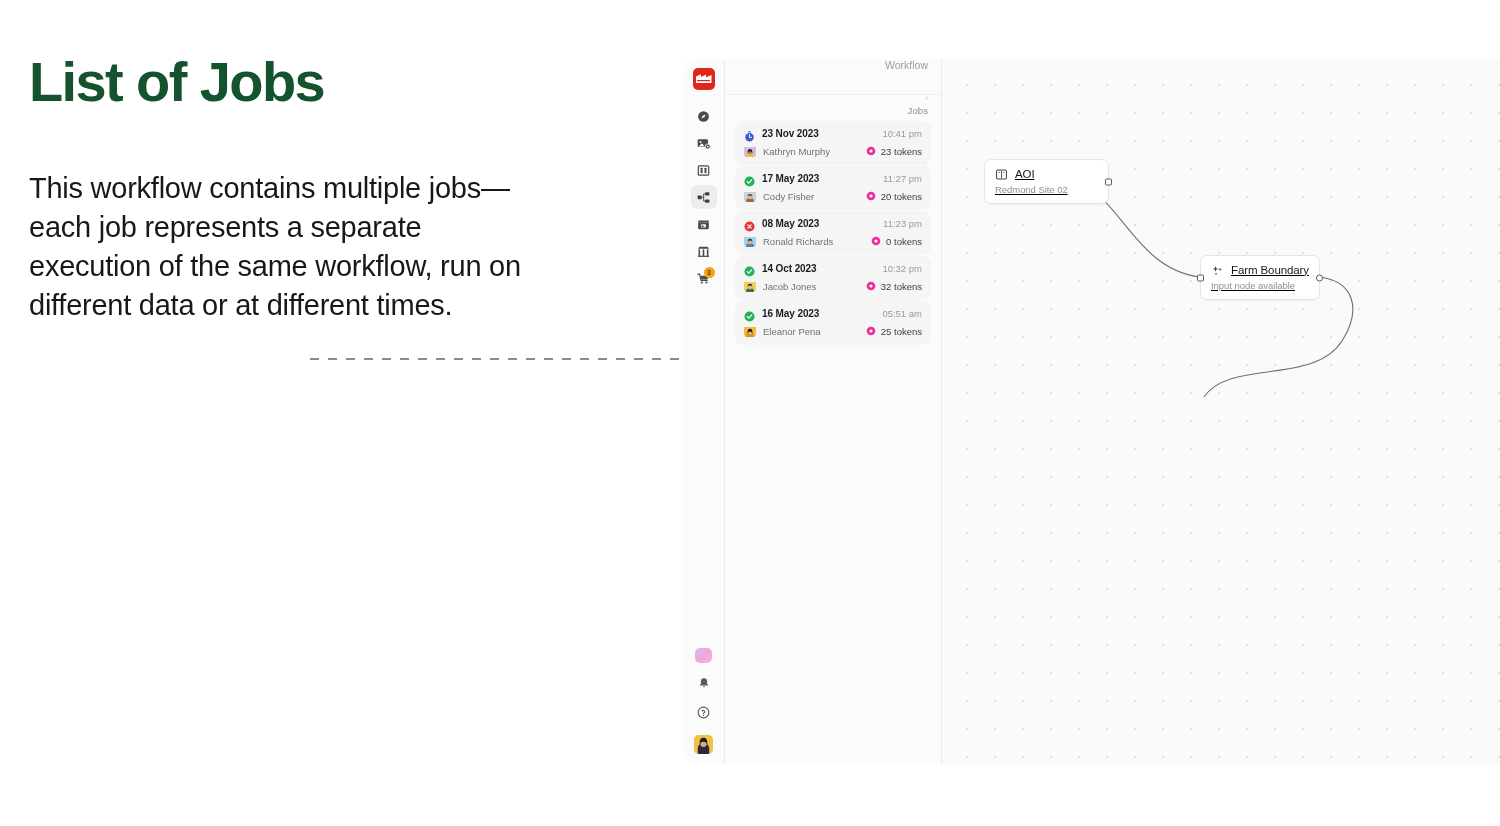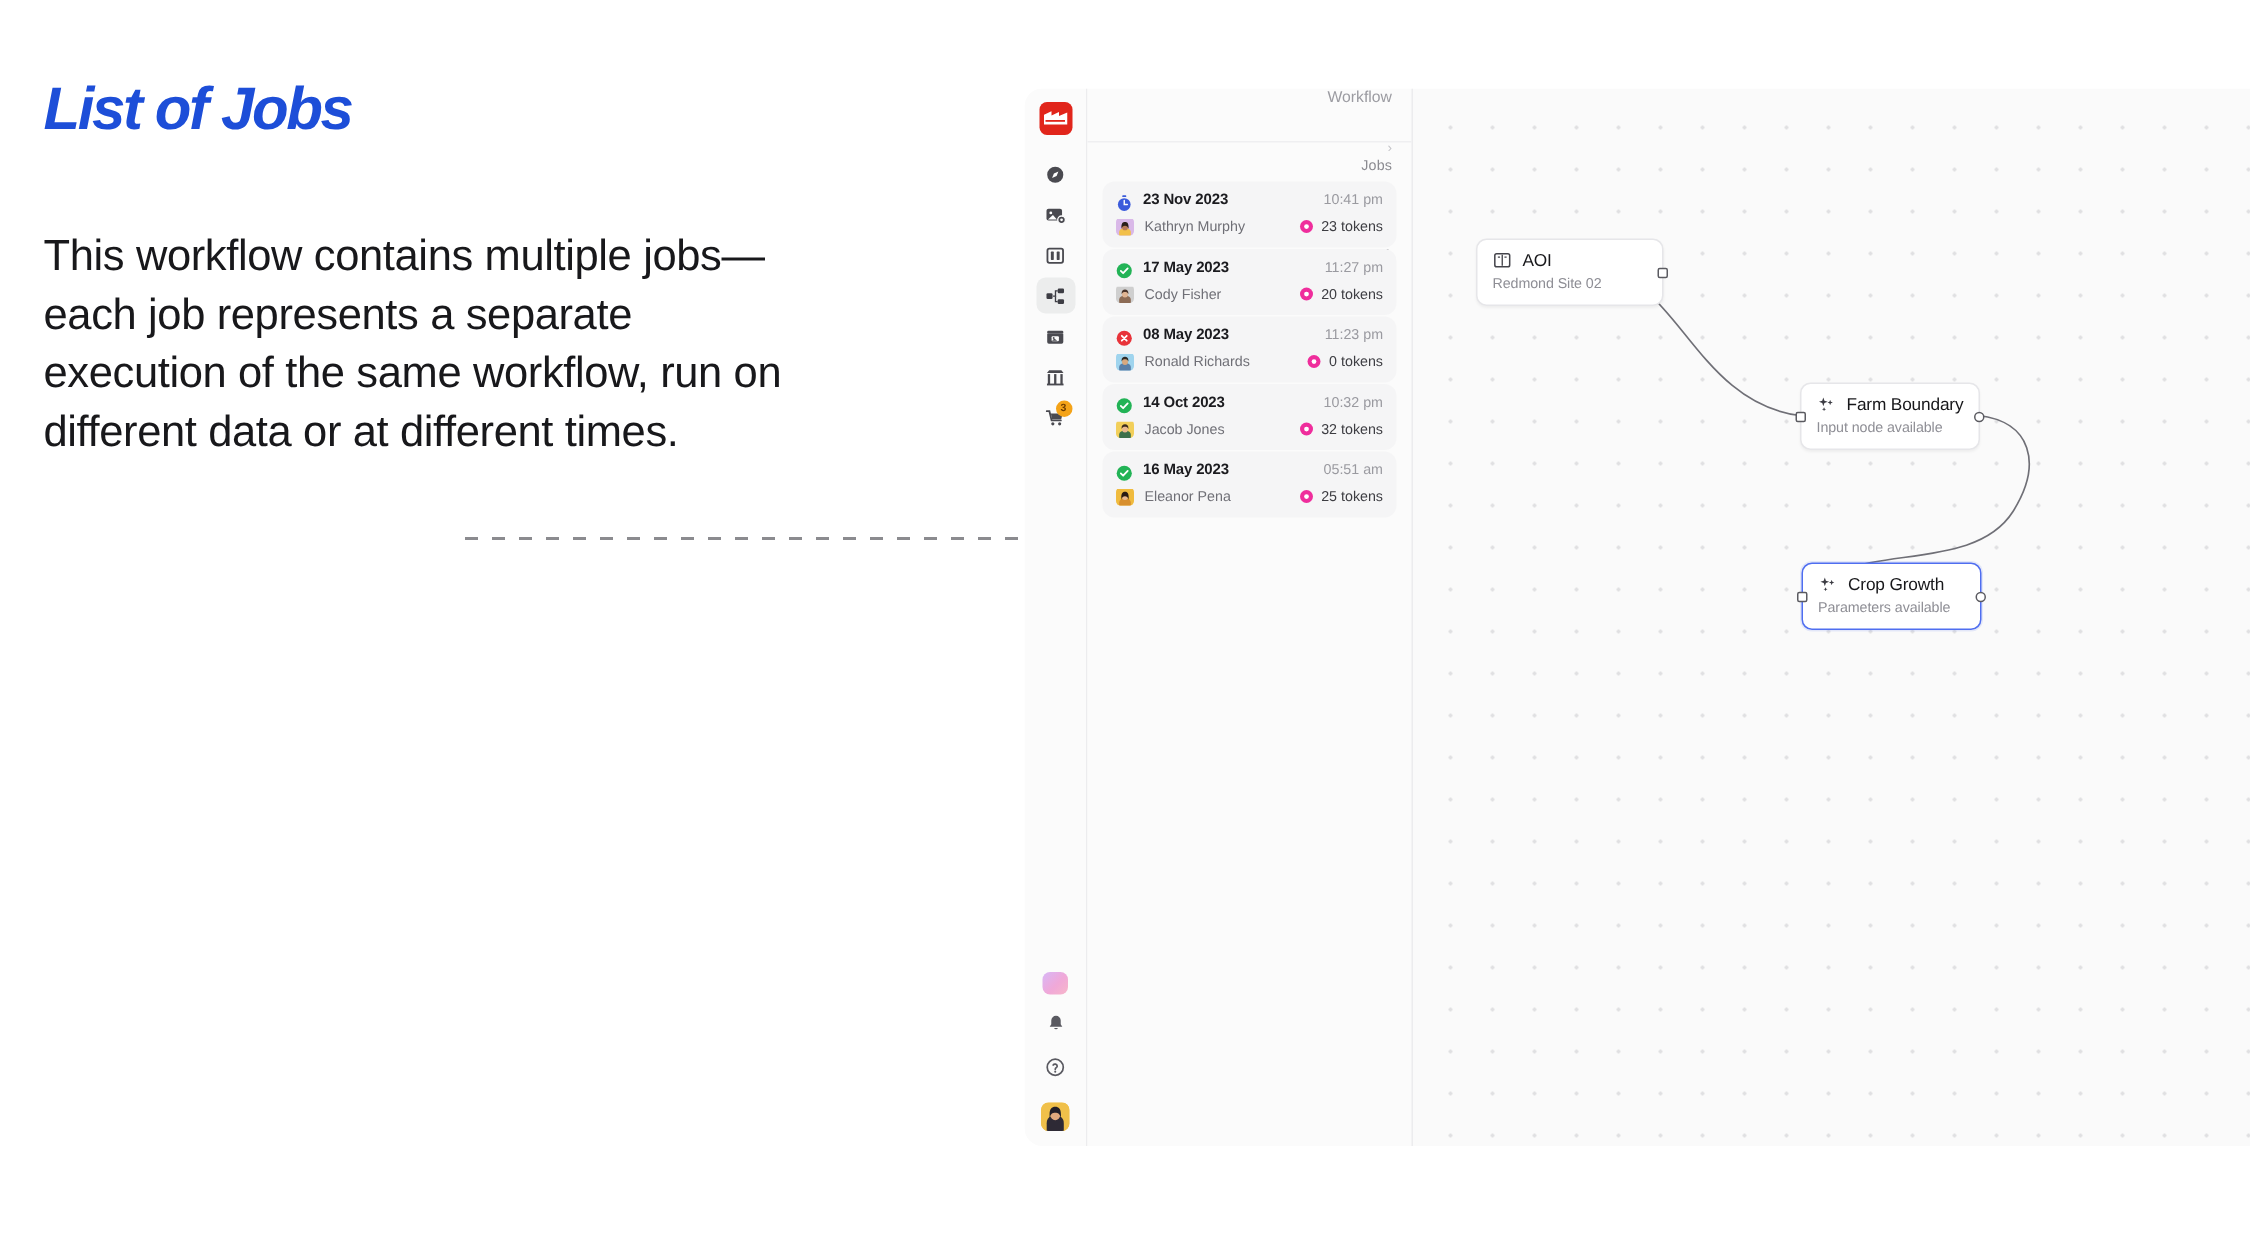--- a/index.html
+++ b/index.html
@@ -13,22 +13,22 @@
     position: relative;
     width: 1500px; height: 826px;
     background: #ffffff;
     border-radius: 26px;
     overflow: hidden;
   }
 
   
   .explainer { position: absolute; left: 29px; top: 52px; width: 560px; }
   .explainer-title {
-    font-size: 40px; font-weight: 700; letter-spacing: -1.6px;
-    color: #1d4ed8; line-height: 1.08; font-style: italic;
+    font-size: 56px; font-weight: 700; letter-spacing: -1.6px;
+    color: #14532d; line-height: 1.08;
   }
   .explainer-body {
     margin-top: 57px;
     font-size: 29px; line-height: 39px; color: #18181b;
     letter-spacing: -0.25px; max-width: 520px;
   }
 
   
   .pointer-line {
     position: absolute; left: 310px; top: 358px;
@@ -148,20 +148,21 @@
     overflow: hidden;
   }
   .edges { position: absolute; inset: 0; width: 100%; height: 100%; pointer-events: none; }
 
   .node {
     position: absolute; background: #ffffff;
     border: 1px solid #e6e6e9; border-radius: 7px;
     box-shadow: 0 1px 2px rgba(16,16,20,0.05);
     padding: 7px 10px 8px 10px;
     cursor: pointer;
+    text-decoration: underline;
   }
   .node.selected { border: 1.4px solid #4f6ef0; box-shadow: 0 0 0 1px rgba(79,110,240,0.13); }
   .node-head { display: flex; align-items: center; gap: 7px; }
   .node-icon { width: 13px; height: 13px; flex: 0 0 13px; display: block; }
   .node-title { font-size: 11.5px; color: #17171a; letter-spacing: -0.1px; }
   .node-sub { font-size: 9.5px; color: #8e8e95; margin-top: 4px; letter-spacing: -0.05px; }
 
   .handle {
     position: absolute; width: 7px; height: 7px;
     background: #ffffff; border: 1.2px solid #5b5b61;
@@ -541,31 +542,16 @@
               <path d="M6.2 10.4 L6.7 11.6 L7.9 12.1 L6.7 12.6 L6.2 13.8 L5.7 12.6 L4.5 12.1 L5.7 11.6 Z" fill="#3c3c43"></path>
             </svg>
           </span>
           <span class="node-title">Farm Boundary</span>
         </div>
         <div class="node-sub">Input node available</div>
         <span class="handle left"></span>
         <span class="handle right dot"></span>
       </div>
 
-      <div class="node selected" style="left:259px; top:316px; width:120px;">
-        <div class="node-head">
-          <span class="node-icon">
-            <svg width="13" height="13" viewBox="0 0 16 16">
-              <path d="M5.6 2.4 L6.5 5.1 L9.2 6 L6.5 6.9 L5.6 9.6 L4.7 6.9 L2 6 L4.7 5.1 Z" fill="#3c3c43"></path>
-              <path d="M11.2 4.4 L11.8 6 L13.4 6.6 L11.8 7.2 L11.2 8.8 L10.6 7.2 L9 6.6 L10.6 6 Z" fill="#3c3c43"></path>
-              <path d="M6.2 10.4 L6.7 11.6 L7.9 12.1 L6.7 12.6 L6.2 13.8 L5.7 12.6 L4.5 12.1 L5.7 11.6 Z" fill="#3c3c43"></path>
-            </svg>
-          </span>
-          <span class="node-title">Crop Growth</span>
-        </div>
-        <div class="node-sub">Parameters available</div>
-        <span class="handle left"></span>
-        <span class="handle right dot"></span>
-      </div>
 
     </div>
   </div>
 </div>
 
 </body></html>

